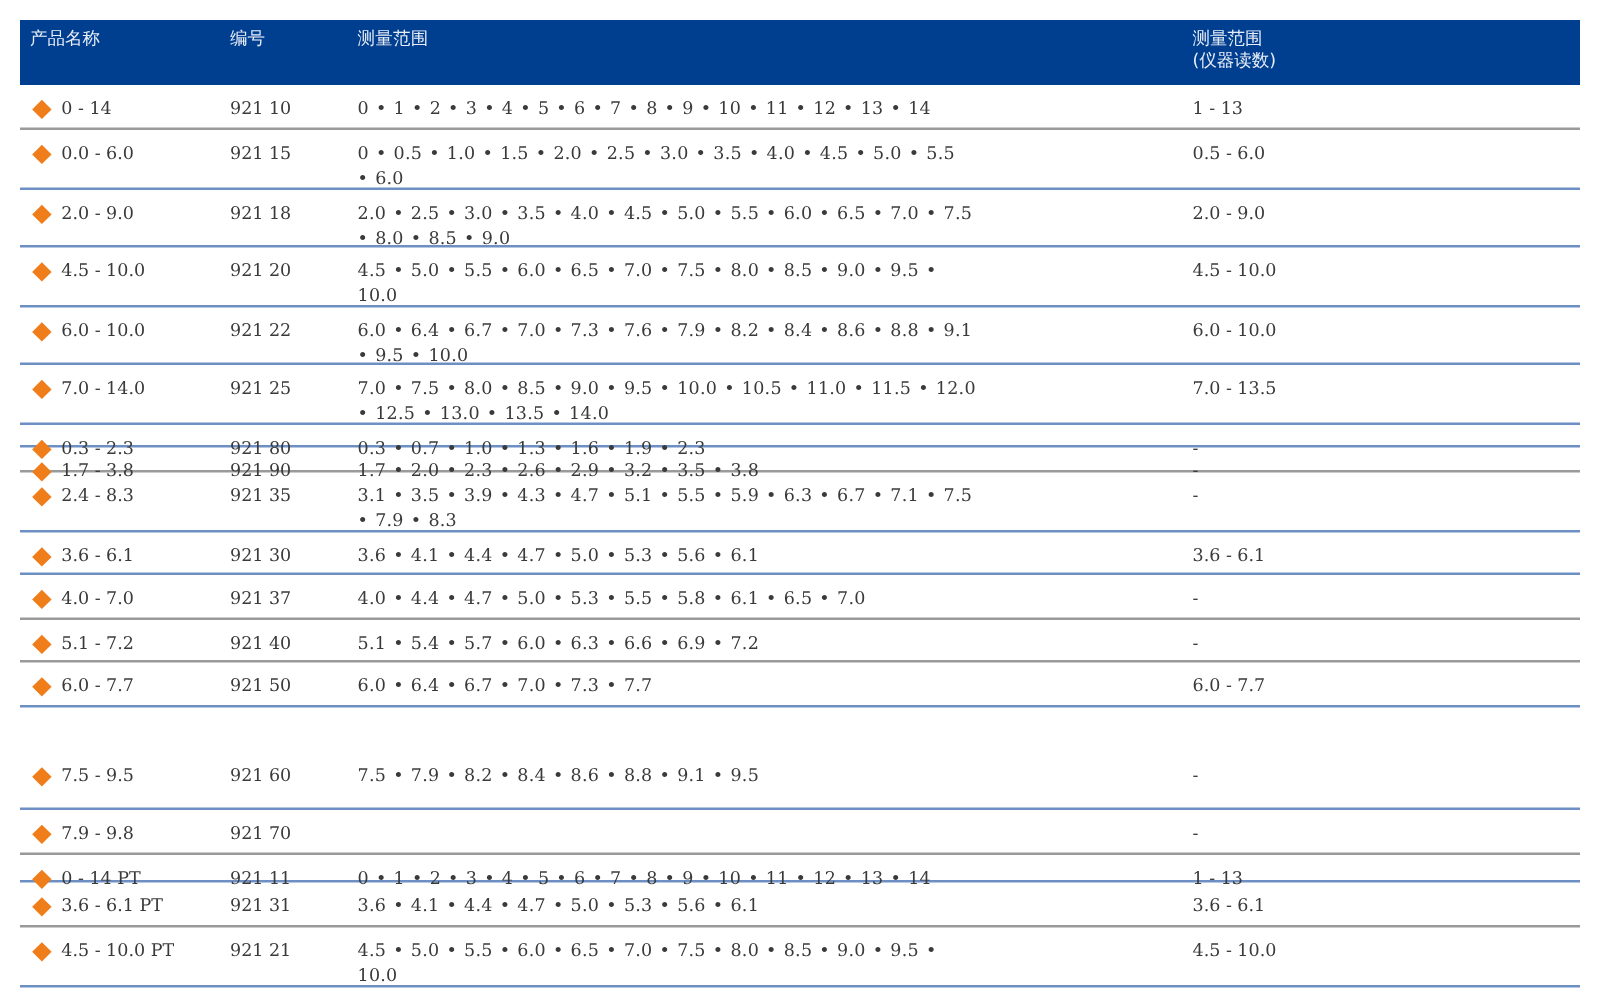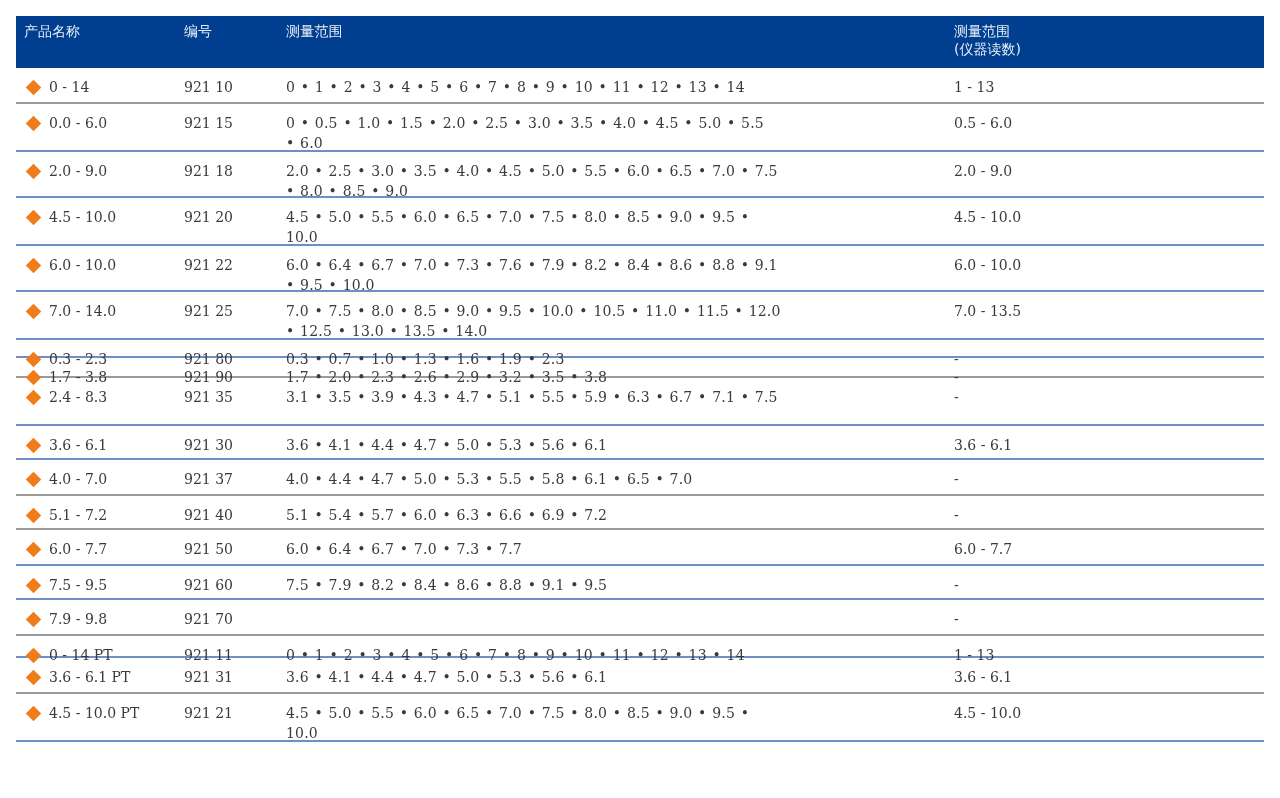--- a/index.html
+++ b/index.html
@@ -135,20 +135,21 @@
         <div class="cell c4">-</div>
       </div>
       <div class="row" style="height: 48px;">
         <div class="cell c1">
           <span class="diamond"></span>
           <span>2.4 - 8.3</span>
         </div>
         <div class="cell c2">921 35</div>
         <div class="cell c3">
           <span class="ln">3.1 • 3.5 • 3.9 • 4.3 • 4.7 • 5.1 • 5.5 • 5.9 • 6.3 • 6.7 • 7.1 • 7.5</span>
+          <span class="ln">• 7.9 • 8.3</span>
         </div>
         <div class="cell c4">-</div>
       </div>
       <div class="row" style="height: 34px;">
         <div class="cell c1">
           <span class="diamond"></span>
           <span>3.6 - 6.1</span>
         </div>
         <div class="cell c2">921 30</div>
         <div class="cell c3">
@@ -186,21 +187,21 @@
           <span class="diamond"></span>
           <span>6.0 - 7.7</span>
         </div>
         <div class="cell c2">921 50</div>
         <div class="cell c3">
           <span class="ln">6.0 • 6.4 • 6.7 • 7.0 • 7.3 • 7.7</span>
           <span class="ln"></span>
         </div>
         <div class="cell c4">6.0 - 7.7</div>
       </div>
-      <div class="row" style="height: 34px;">
+      <div class="row" style="height: 46px; margin-top: 36px;">
         <div class="cell c1">
           <span class="diamond"></span>
           <span>7.5 - 9.5</span>
         </div>
         <div class="cell c2">921 60</div>
         <div class="cell c3">
           <span class="ln">7.5 • 7.9 • 8.2 • 8.4 • 8.6 • 8.8 • 9.1 • 9.5</span>
           <span class="ln"></span>
         </div>
         <div class="cell c4">-</div>

